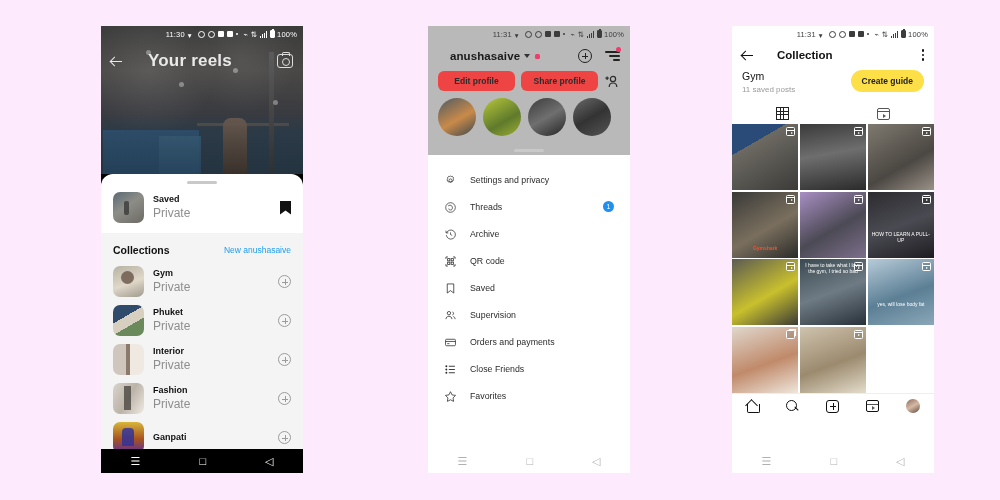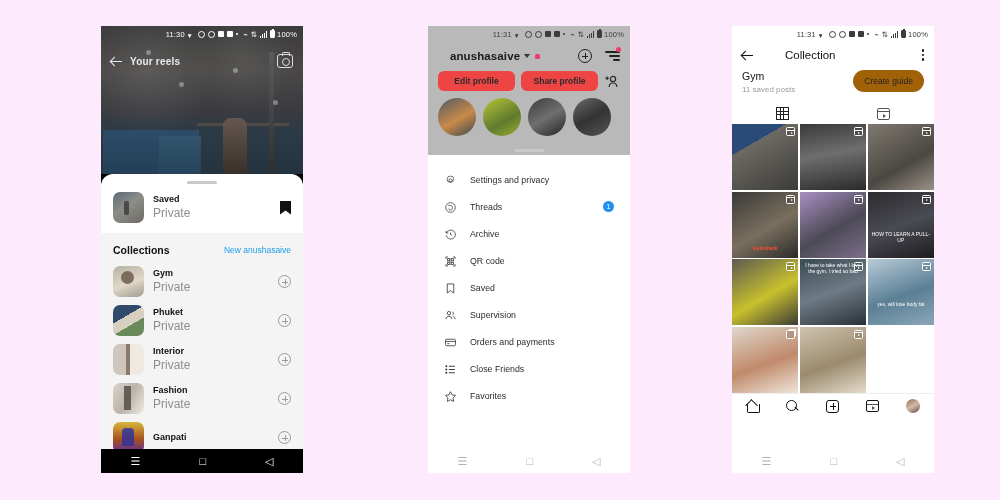--- a/index.html
+++ b/index.html
@@ -66,21 +66,21 @@
   .p1-hero-imgdeco .person{position:absolute;left:122px;bottom:0;width:24px;height:56px;
     background:linear-gradient(#6a5a50,#3a3027);border-radius:8px 8px 0 0;opacity:.9}
   .p1-hero-imgdeco .pole{position:absolute;left:168px;top:10px;width:5px;bottom:0;
     background:linear-gradient(#5d5d5d,#2f2f2f);opacity:.9}
   .p1-hero-imgdeco .bar{position:absolute;left:96px;bottom:48px;width:92px;height:3px;background:#55504a;opacity:.8}
   .p1-hero-imgdeco .spot{position:absolute;width:5px;height:5px;border-radius:50%;background:rgba(255,255,255,.35)}
   .p1-topbar {
     position:absolute; top:18px; left:0; right:0; height:34px;
     display:flex; align-items:center; padding:0 10px; color:#e9e9e9;
   }
-  .p1-topbar .ttl { font-size:10px; font-weight:bold; margin-left:8px; letter-spacing:.2px;}
+  .p1-topbar .ttl { font-size:17px; font-weight:bold; margin-left:26px; letter-spacing:.2px;}
   .p1-cam { margin-left:auto; width:16px;height:14px;border:1.3px solid #ddd;border-radius:3px;position:relative;}
   .p1-cam:before{content:"";position:absolute;left:4.3px;top:3px;width:6px;height:6px;border:1.3px solid #ddd;border-radius:50%}
   .p1-cam:after{content:"";position:absolute;left:4px;top:-2.6px;width:6px;height:2.2px;border:1.3px solid #ddd;border-bottom:none;border-radius:2px 2px 0 0}
   .arrow-l { width:11px;height:11px;position:relative;display:inline-block;}
   .arrow-l:before{content:"";position:absolute;left:0;top:5px;width:11px;height:1.3px;background:currentColor}
   .arrow-l:after{content:"";position:absolute;left:0;top:2.2px;width:6px;height:6px;border-left:1.3px solid currentColor;border-bottom:1.3px solid currentColor;transform:rotate(45deg)}
 
   .p1-sheet {
     position:absolute; top:148px; left:0; right:0; bottom:24px;
     background:#fff; border-radius:12px 12px 0 0; overflow:hidden;
@@ -147,27 +147,27 @@
   .p2-item .lbl { font-size:8.8px;color:#2b2b2b;margin-left:13px; }
   .p2-item .badge-n {
     margin-left:auto;width:11px;height:11px;border-radius:50%;background:#1f8ff0;
     color:#fff;font-size:7px;display:flex;align-items:center;justify-content:center;
   }
   .ico { width:13px;height:13px;flex:none;color:#2b2b2b; }
 
   
   #phone3 { left:732px; top:26px; width:202px; height:447px; background:#fff; }
   .p3-topbar { display:flex;align-items:center;padding:7px 10px 9px 10px;color:#111; }
-  .p3-title { font-size:11.5px;font-weight:normal;margin-left:32px; }
+  .p3-title { font-size:11.5px;font-weight:bold;margin-left:24px; }
   .p3-dots { margin-left:auto;display:flex;flex-direction:column;gap:2px;align-items:center; }
   .p3-dots i{width:2.4px;height:2.4px;border-radius:50%;background:#111;display:block}
   .p3-collhead { display:flex;align-items:flex-start;padding:0 10px; }
   .p3-collname { font-size:10.5px;color:#111; }
   .p3-collsub { font-size:8px;color:#9a9a9a;margin-top:3px; }
-  .p3-guide { margin-left:auto;background:#a16207;border-radius:11px;padding:6px 11px;font-size:8.5px;color:#222;font-weight:normal; }
+  .p3-guide { margin-left:auto;background:#fde047;border-radius:11px;padding:6px 11px;font-size:8.5px;color:#222;font-weight:bold; }
   .p3-tabs { display:flex;margin-top:10px; }
   .p3-tab { flex:1;display:flex;align-items:center;justify-content:center;height:19px; }
   .grid-ico { width:13px;height:13px;border:1.2px solid #222;display:grid;grid-template:1fr 1fr 1fr/1fr 1fr 1fr; }
   .grid-ico i { border-right:1px solid #222;border-bottom:1px solid #222; }
   .grid-ico i:nth-child(3n){border-right:none}
   .grid-ico i:nth-child(n+7){border-bottom:none}
   .reel-ico { width:13px;height:12px;border:1.2px solid #555;border-radius:2px;position:relative; }
   .reel-ico:before{content:"";position:absolute;left:0;right:0;top:2.6px;height:1px;background:#555}
   .reel-ico:after{content:"";position:absolute;left:4.6px;top:5.3px;border-left:3.6px solid #555;border-top:2.4px solid transparent;border-bottom:2.4px solid transparent}
   .p3-grid { display:grid;grid-template-columns:repeat(3,1fr);gap:1.5px;padding:0 0; margin-top:1px;}

